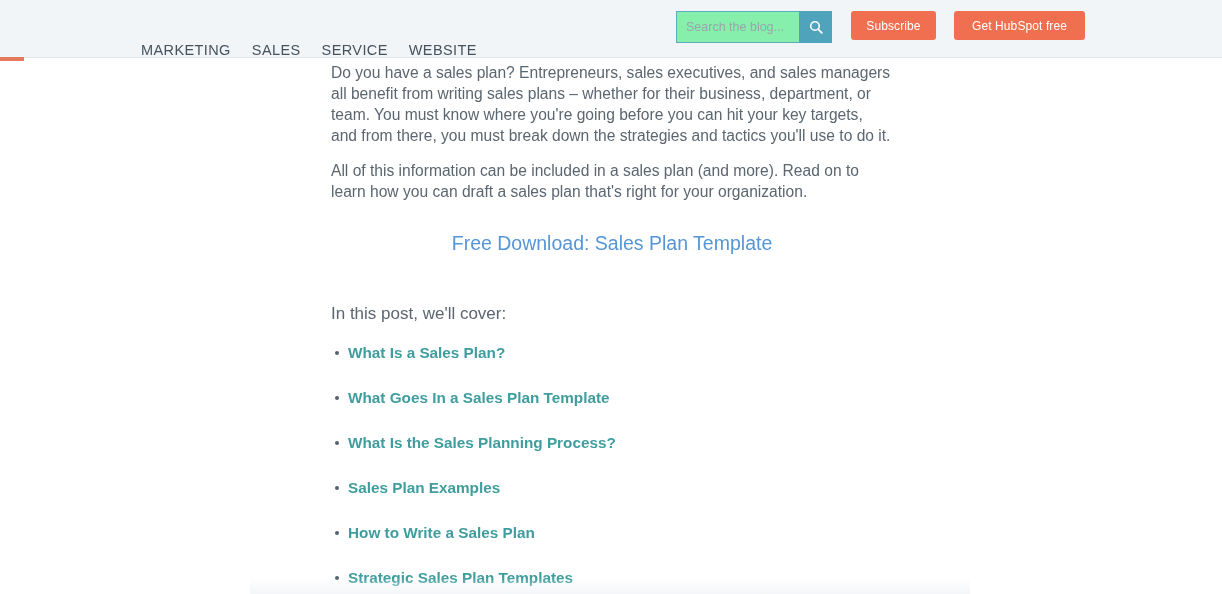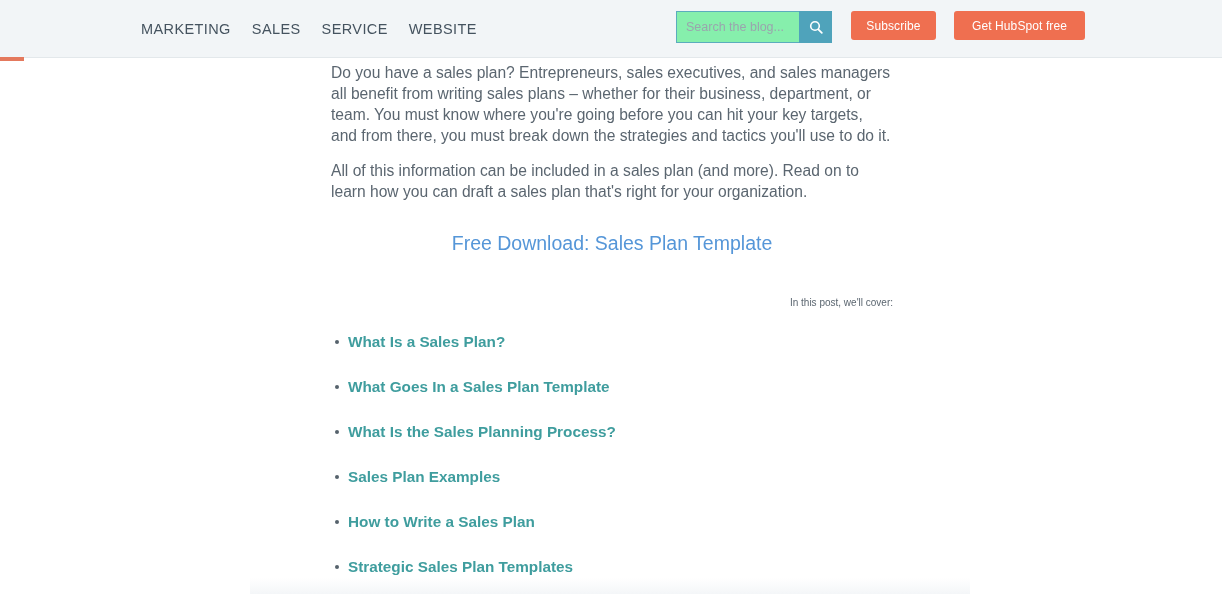--- a/index.html
+++ b/index.html
@@ -33,21 +33,21 @@
     height: 100%;
   }
 
   
   .main-nav {
     position: absolute;
     left: 141px;
     top: 0;
     height: 58px;
     display: flex;
-    align-items: center;
+    align-items: flex-end;
     gap: 21px;
   }
   .nav-link {
     font-size: 14.5px;
     letter-spacing: 0.4px;
     color: #45535f;
     text-decoration: none;
     white-space: nowrap;
     cursor: pointer;
     font-family: "Liberation Sans", sans-serif;
@@ -152,25 +152,24 @@
     font-weight: 400;
     line-height: 26px;
   }
   .download-link {
     color: #5596d8;
     text-decoration: none;
     cursor: pointer;
   }
 
   .cover-lead {
-    margin: 35px 0 0 0;
-    font-size: 10px;
+    margin: 46px 0 0 0;
+    font-size: 17px;
     line-height: 24px;
     color: #5b6670;
-    text-align: right;
   }
 
   .toc-list {
     list-style: none;
     margin: 17px 0 0 0;
     padding: 0;
   }
   .toc-item {
     position: relative;
     padding-left: 17px;

